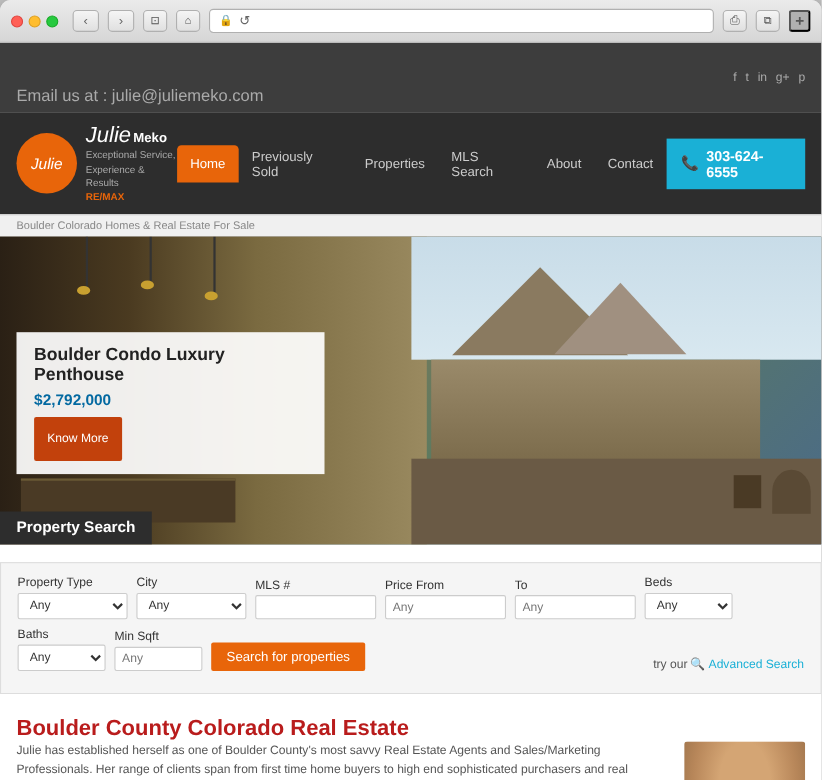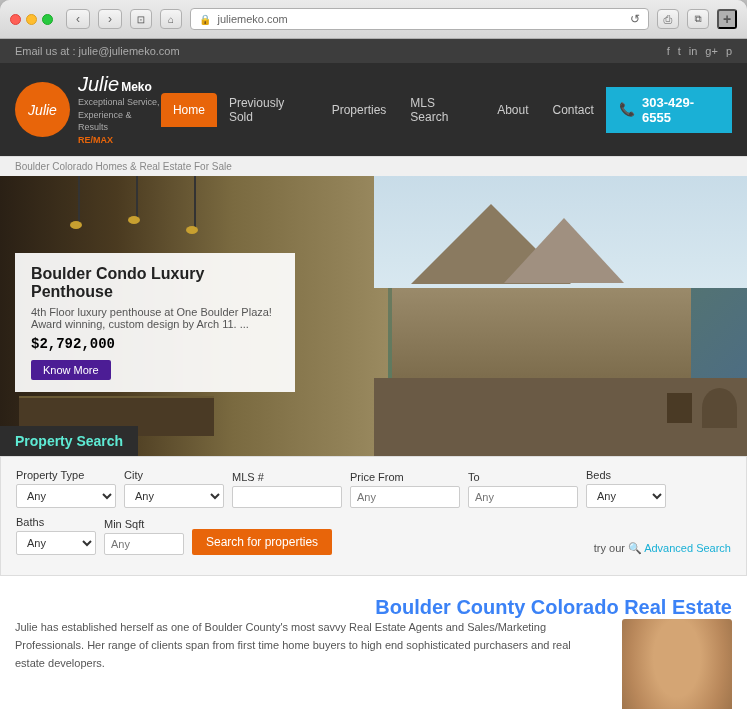--- a/index.html
+++ b/index.html
@@ -37,68 +37,68 @@
     .address-text { font-size: 11px; color: #666; flex: 1; }
 
     .reload-btn { font-size: 14px; color: #666; background: none; border: none; cursor: pointer; }
     .browser-icon-btn { width: 22px; height: 20px; background: linear-gradient(to bottom, #f5f5f5, #e0e0e0); border: 1px solid #b0b0b0; border-radius: 4px; display: flex; align-items: center; justify-content: center; font-size: 12px; color: #555; cursor: pointer; }
     .plus-btn { width: 20px; height: 20px; background: #b0b0b0; border-radius: 3px; display: flex; align-items: center; justify-content: center; font-size: 14px; font-weight: bold; color: #555; cursor: pointer; }
 
     .website { background: white; overflow: hidden; }
 
     
     .top-bar { background: #3d3d3d; padding: 6px 15px; display: flex; justify-content: space-between; align-items: center; }
-    .email-label { color: #aaa; font-size: 11px; }
+    .email-label { color: #aaa; font-size: 15px; margin-top: 34px; }
     .social-icons { display: flex; gap: 8px; }
     .social-icon { color: #aaa; font-size: 11px; }
 
     
     .header { background: #2d2d2d; padding: 10px 15px; display: flex; align-items: center; justify-content: space-between; }
     .logo-area { display: flex; align-items: center; gap: 8px; }
     .logo-circle { width: 55px; height: 55px; border-radius: 50%; background: #e8650a; display: flex; align-items: center; justify-content: center; font-size: 13px; font-weight: bold; color: white; flex-shrink: 0; }
     .logo-text-area { }
     .nav-item { color: #ccc; font-size: 12px; padding: 10px 12px; cursor: pointer; text-decoration: none; }
     .nav-item.active { background: #e8650a; color: white; border-radius: 4px 4px 0 0; }
     .phone-badge { background: #1ab0d6; color: white; font-size: 13px; font-weight: bold; padding: 8px 14px; display: flex; align-items: center; gap: 6px; }
 
     
     .hero { position: relative; height: 280px; overflow: hidden; background: #888; }
     .hero-image { width: 100%; height: 100%; background: linear-gradient(135deg, #7a6a50 0%, #8a7a5a 30%, #5a7a60 60%, #4a6a8a 100%); position: relative; }
     .hero-overlay { position: absolute; left: 15px; bottom: 64px; background: rgba(255,255,255,0.92); padding: 12px 16px; max-width: 280px; }
     .hero-title { font-size: 16px; font-weight: bold; color: #222; margin-bottom: 5px; }
     .hero-desc { font-size: 11px; color: #555; margin-bottom: 6px; }
-    .hero-price { color: #000000; font-size: 14px; font-weight: bold; margin-bottom: 8px; font-family: Liberation Mono, monospace; }
-    .know-more-btn { background: #4c1d95; color: white; border: none; padding: 4px 12px; font-size: 11px; cursor: pointer; border-radius: 2px; }
+    .hero-price { color: #0369a1; font-size: 14px; font-weight: bold; margin-bottom: 8px; }
+    .know-more-btn { background: #c2410c; color: white; border: none; padding: 14px 12px; font-size: 11px; cursor: pointer; border-radius: 2px; }
 
     
     .property-search-bar { background: #2d2d2d; padding: 8px 15px; }
-    .property-search-title { color: #5eead4; font-size: 14px; font-weight: bold; }
-
-    
-    .search-form { background: #f5f5f5; border: 1px solid #ddd; padding: 12px 15px; }
+    .property-search-title { color: #ffffff; font-size: 14px; font-weight: bold; }
+
+    
+    .search-form { background: #f5f5f5; border: 1px solid #ddd; padding: 12px 15px; margin-top: 16px; }
     .search-row { display: flex; gap: 8px; margin-bottom: 8px; align-items: flex-end; }
     .form-group { display: flex; flex-direction: column; gap: 3px; }
     .form-group label { font-size: 11px; color: #333; }
     .form-group select, .form-group input { font-size: 11px; border: 1px solid #ccc; background: white; padding: 4px 6px; border-radius: 2px; color: #333; }
     .form-group select { appearance: auto; }
     .fg-type { width: 100px; }
     .fg-city { width: 100px; }
     .fg-mls { width: 110px; }
     .fg-price { width: 110px; }
     .fg-to { width: 110px; }
     .fg-beds { width: 80px; }
     .fg-baths { width: 80px; }
     .fg-sqft { width: 80px; justify-content: space-between; }
     .search-btn { background: #e8650a; color: white; border: none; padding: 6px 14px; font-size: 12px; cursor: pointer; border-radius: 2px; align-self: flex-end; }
 
     
     .content { padding: 20px 15px; background: white; }
     .content-inner { display: flex; gap: 20px; }
     .content-text { flex: 1; }
-    .content-title { font-size: 20px; color: #3b82f6; text-align: right; margin-bottom: 0; }
+    .content-title { font-size: 20px; color: #b91c1c; text-align: left; margin-bottom: 0; }
     .content-para { font-size: 11px; color: #555; line-height: 1.6; margin-bottom: 8px; }
     .content-img { width: 110px; height: 130px; background: linear-gradient(to bottom, #c8a882, #a07855); border-radius: 3px; flex-shrink: 0; overflow: hidden; }
     .person-img { width: 100%; height: 100%; background: radial-gradient(ellipse at 50% 30%, #d4a574 30%, #b8875a 60%, #8a6540 100%); }
 
     .breadcrumb-bar { background: #f0f0f0; padding: 4px 15px; font-size: 10px; color: #888; border-top: 1px solid #ddd; }
   </style>
 </head>
 <body>
 
 <div class="browser-window">
@@ -109,21 +109,20 @@
         <div class="traffic-light tl-red"></div>
         <div class="traffic-light tl-yellow"></div>
         <div class="traffic-light tl-green"></div>
       </div>
       <button class="nav-btn">‹</button>
       <button class="nav-btn">›</button>
       <button class="browser-icon-btn" style="font-size:10px;">⊡</button>
       <button class="browser-icon-btn" style="font-size:10px;">⌂</button>
       <div class="address-bar">
         <span style="font-size:10px; color:#999;">🔒</span>
-        <span class="address-text">juliemeko.com</span>
         <button class="reload-btn" style="font-size:12px; background:none; border:none; cursor:pointer; color:#666;">↺</button>
       </div>
       <button class="browser-icon-btn" style="font-size:11px;">⎙</button>
       <button class="browser-icon-btn" style="font-size:10px;">⧉</button>
       <button class="plus-btn">+</button>
     </div>
   </div>
 
   <div class="website">
 
@@ -158,21 +157,21 @@
 
       <div style="display:flex; align-items:center; gap:0;">
         <a class="nav-item active">Home</a>
         <a class="nav-item">Previously Sold</a>
         <a class="nav-item">Properties</a>
         <a class="nav-item">MLS Search</a>
         <a class="nav-item">About</a>
         <a class="nav-item">Contact</a>
         <div class="phone-badge">
           <span>📞</span>
-          <span>303-429-6555</span>
+          <span>303-624-6555</span>
         </div>
       </div>
     </div>
 
     <div class="breadcrumb-bar">
       <span>Boulder Colorado Homes &amp; Real Estate For Sale</span>
     </div>
 
     <div class="hero">
       <div class="hero-image">
@@ -200,21 +199,20 @@
 
           <div style="position:absolute; bottom:0; left:0; width:100%; height:28%; background:#6a5a45;">
             <div style="position:absolute; right:10px; top:10px; width:35px; height:40px; background:#5a4a35; border-radius:50% 50% 0 0;"></div>
             <div style="position:absolute; right:55px; top:15px; width:25px; height:30px; background:#4a3a25;"></div>
           </div>
         </div>
       </div>
 
       <div class="hero-overlay">
         <div class="hero-title">Boulder Condo Luxury Penthouse</div>
-        <div class="hero-desc">4th Floor luxury penthouse at One Boulder Plaza! Award winning, custom design by Arch 11. ...</div>
         <div class="hero-price">$2,792,000</div>
         <button class="know-more-btn">Know More</button>
       </div>
 
       <div class="property-search-bar" style="position:absolute; bottom:0; left:0; padding: 6px 15px;">
         <span class="property-search-title">Property Search</span>
       </div>
     </div>
 
     <div class="search-form">

